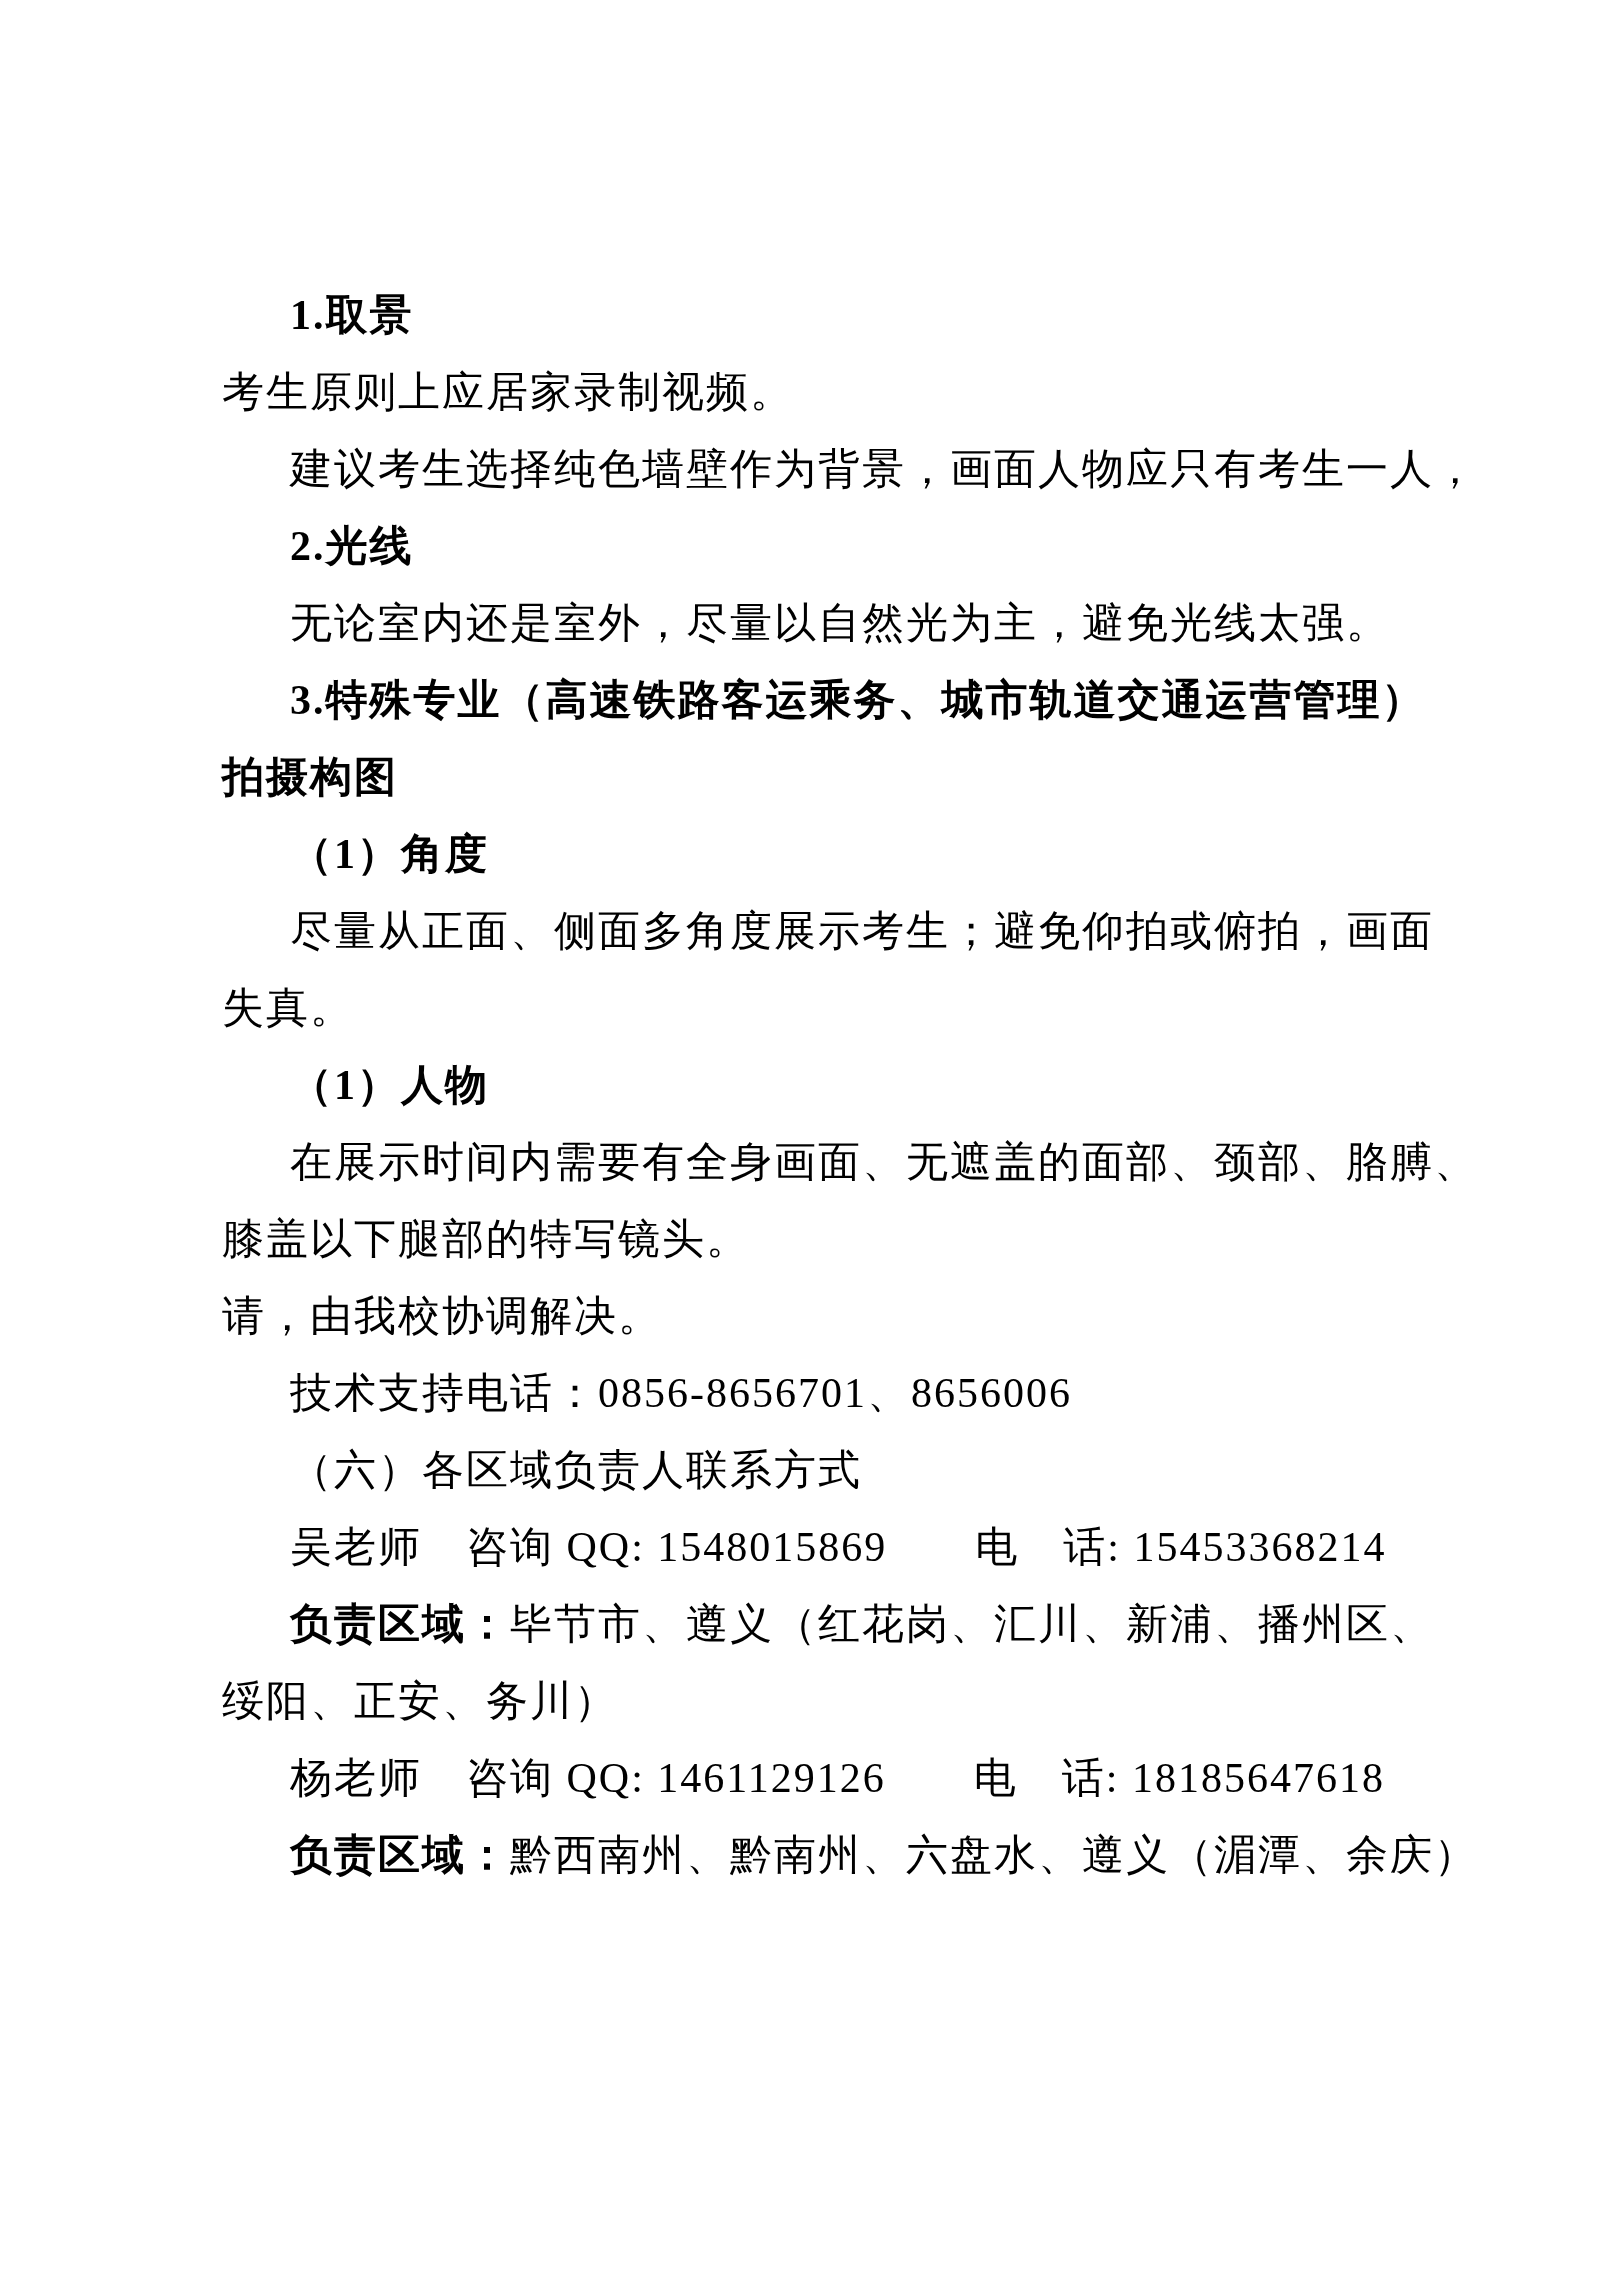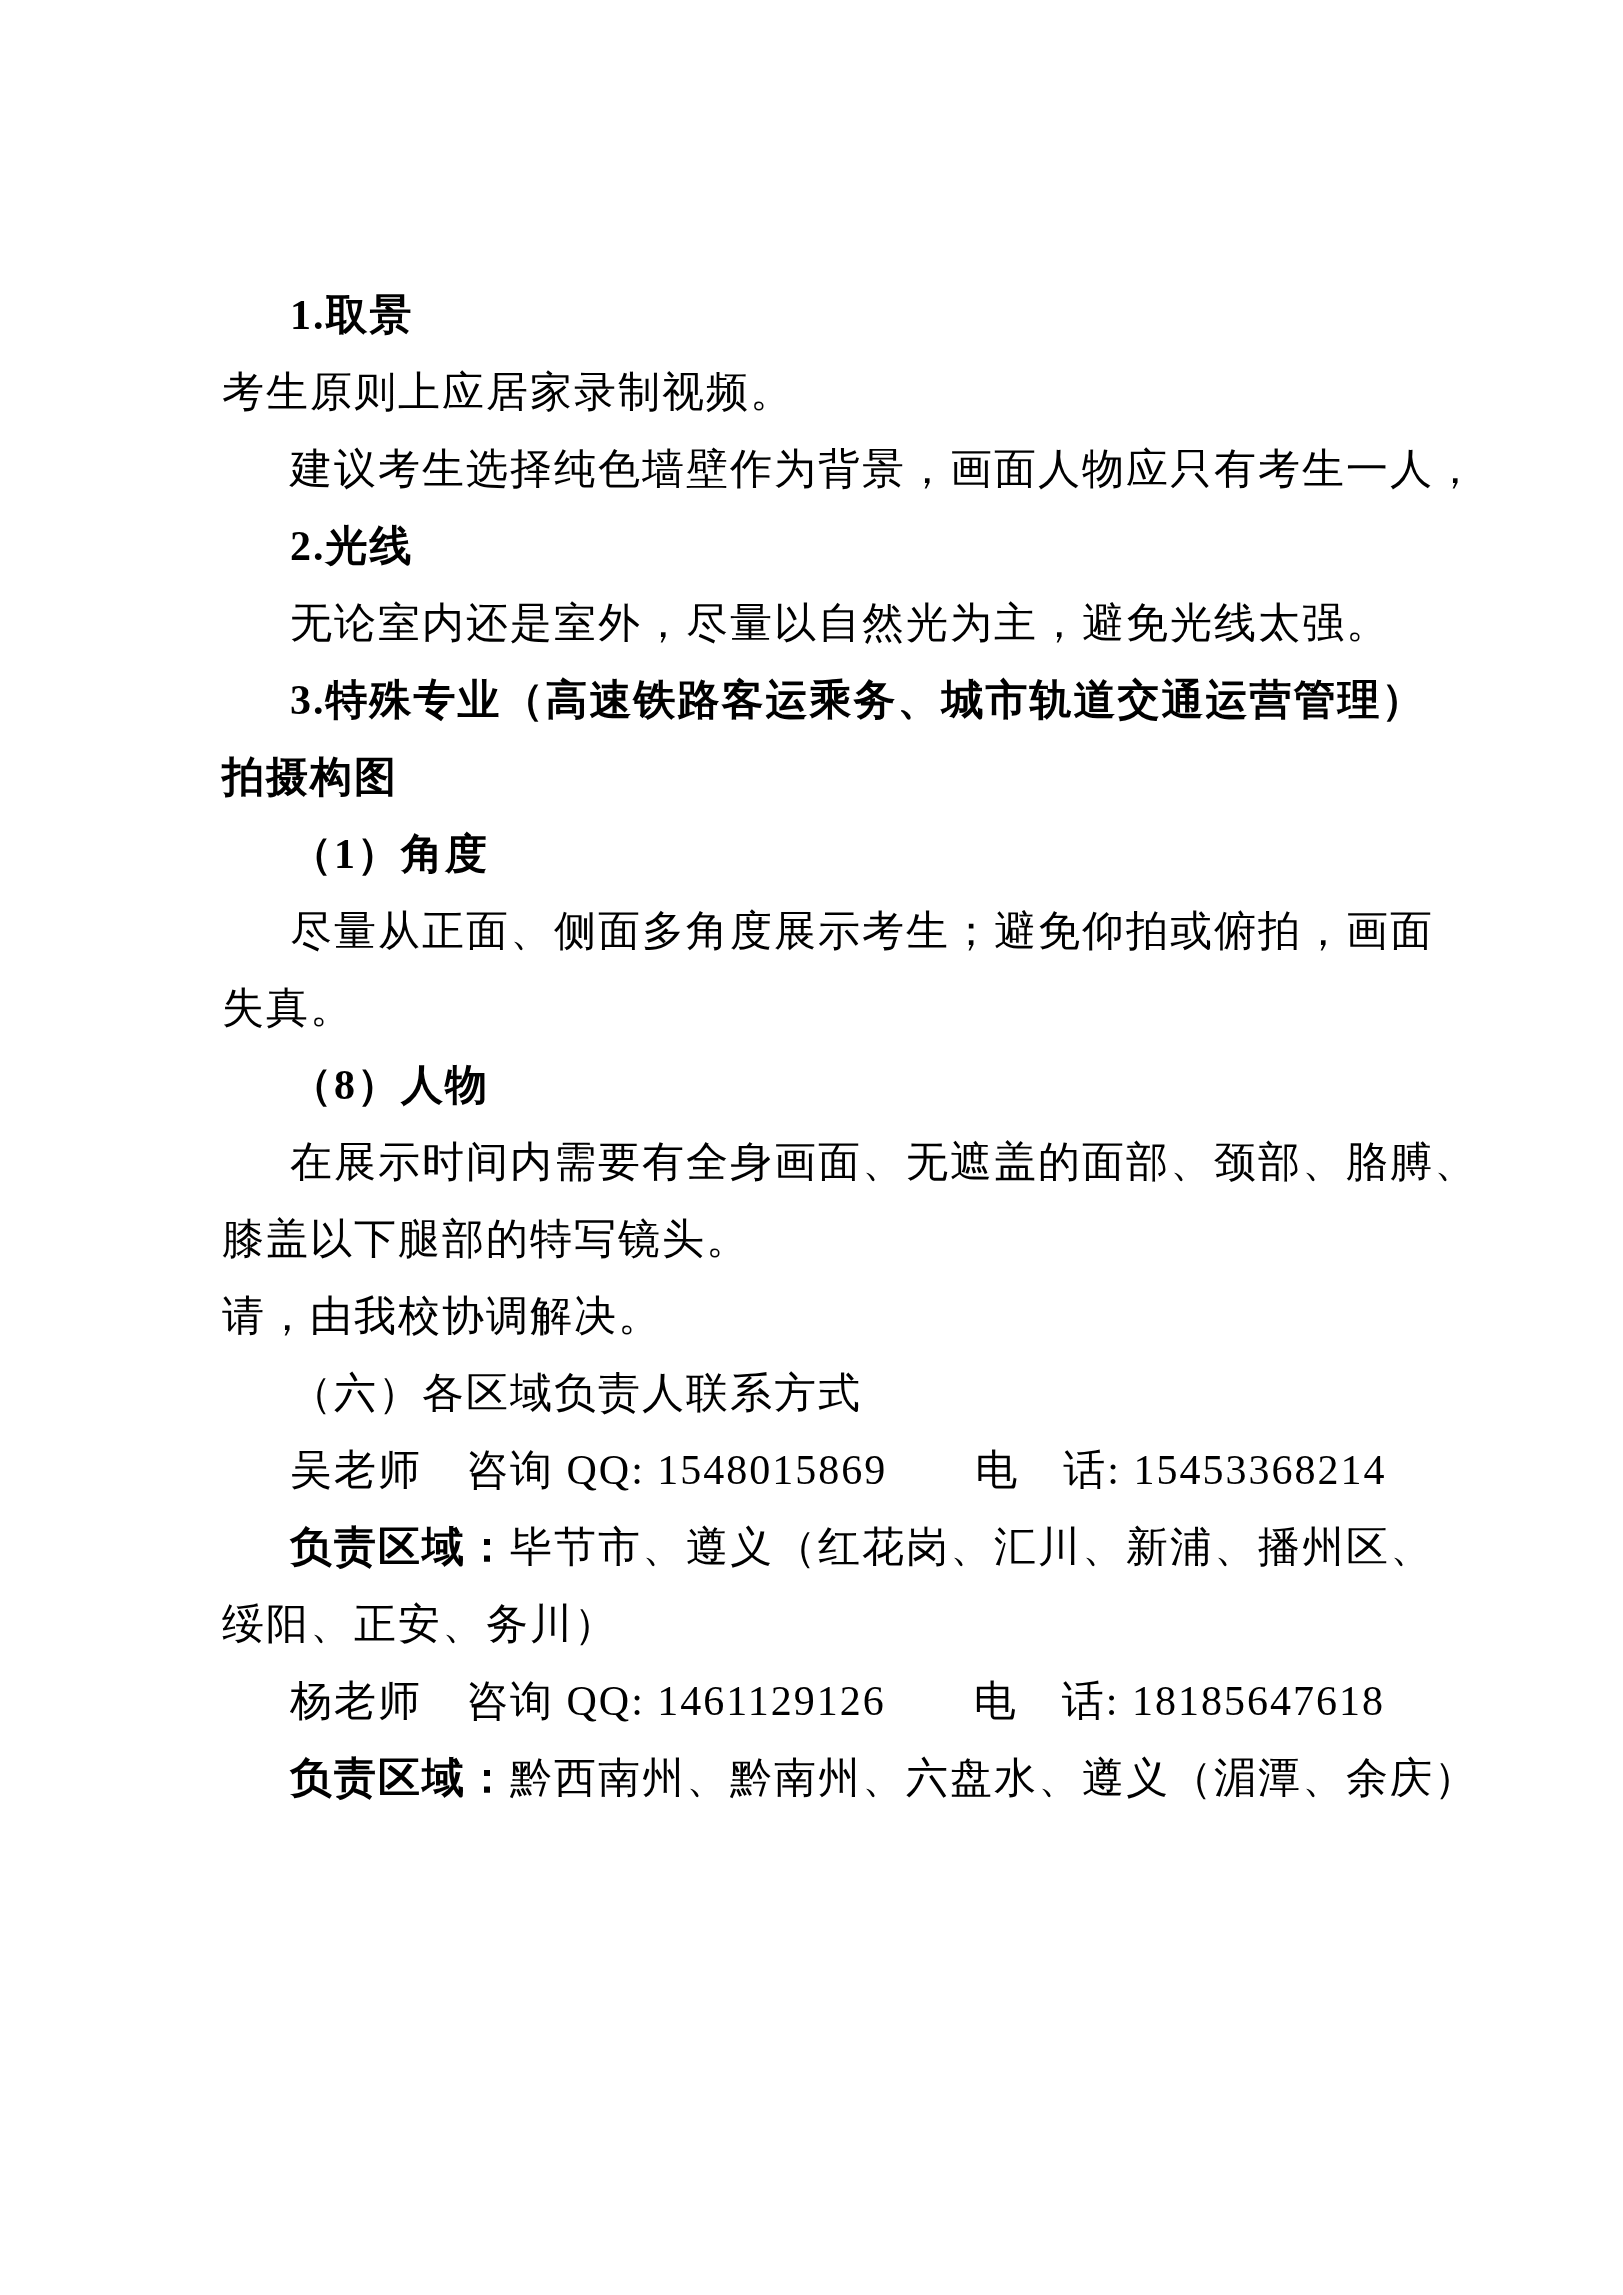--- a/index.html
+++ b/index.html
@@ -64,30 +64,31 @@
     <div class="line b ind"><span>3.特殊专业（高速铁路客运乘务、城市轨道交通运营管理）</span></div>
 
     <div class="line b"><span>拍摄构图</span></div>
 
     <div class="line b ind"><span>（1）角度</span></div>
 
     <div class="line ind"><span>尽量从正面、侧面多角度展示考生；避免仰拍或俯拍，画面</span></div>
 
     <div class="line"><span>失真。</span></div>
 
-    <div class="line b ind"><span>（8）人物</span></div>
+    <div class="line b ind"><span>（1）人物</span></div>
 
     <div class="line ind"><span>在展示时间内需要有全身画面、无遮盖的面部、颈部、胳膊、</span></div>
 
     <div class="line"><span>膝盖以下腿部的特写镜头。</span></div>
 
 
 
     <div class="line"><span>请，由我校协调解决。</span></div>
 
+    <div class="line ind"><span>技术支持电话：0856-8656701、8656006</span></div>
 
     <div class="line ind"><span>（六）各区域负责人联系方式</span></div>
 
     <div class="line ind"><span>吴老师　咨询 QQ: 1548015869　　电　话: 15453368214</span></div>
 
     <div class="line ind"><span class="bp">负责区域：</span><span>毕节市、遵义（红花岗、汇川、新浦、播州区、</span></div>
 
     <div class="line"><span>绥阳、正安、务川）</span></div>
 
     <div class="line ind"><span>杨老师　咨询 QQ: 1461129126　　电　话: 18185647618</span></div>

